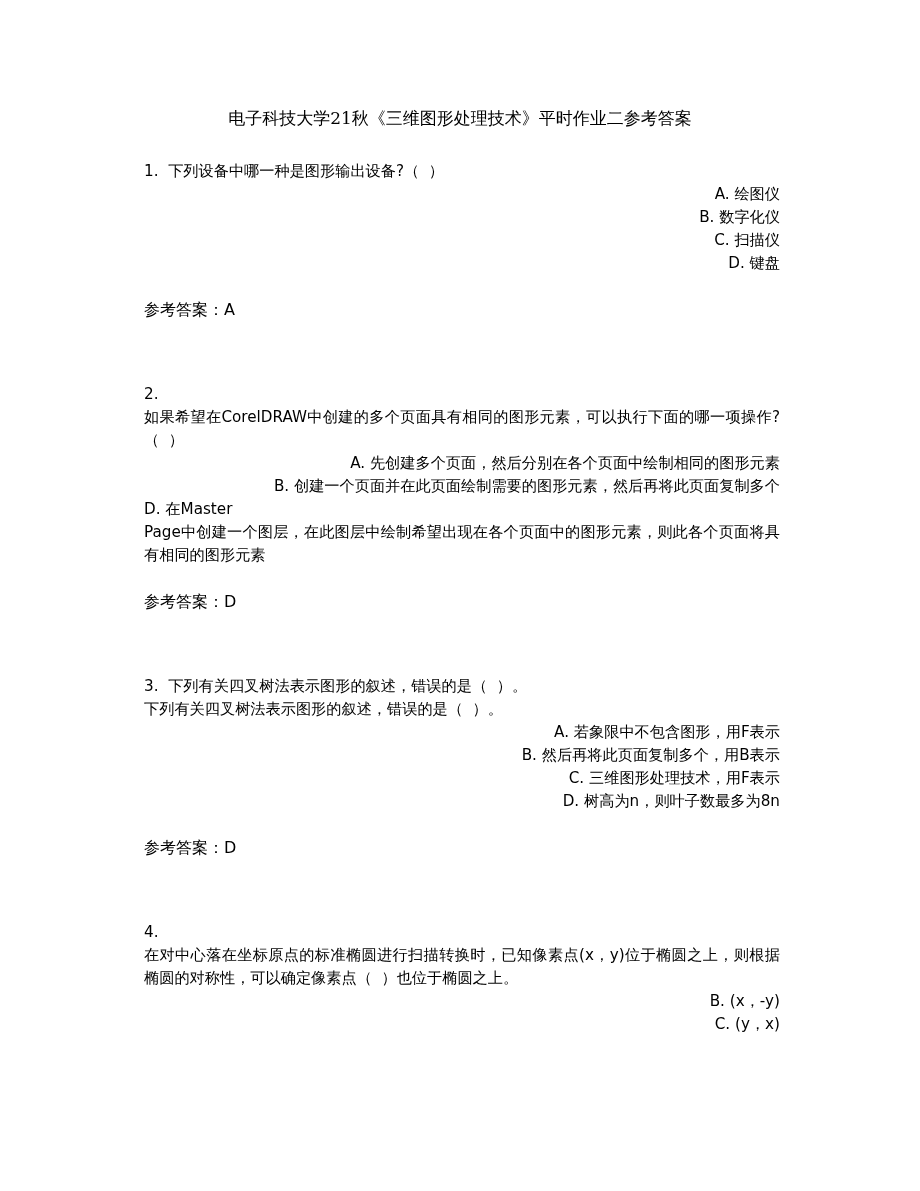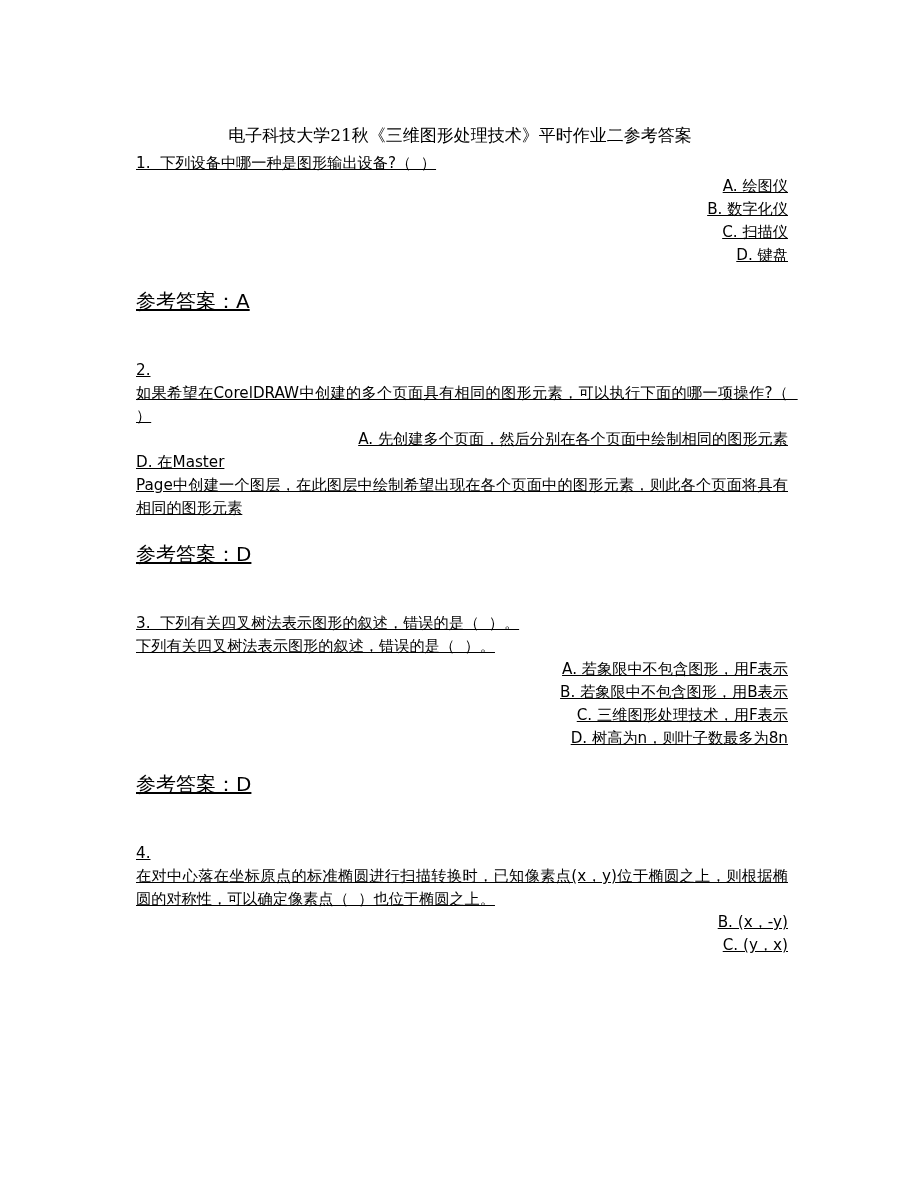--- a/index.html
+++ b/index.html
@@ -20,41 +20,40 @@
     position: absolute;
     left: 0;
     top: 0;
     width: 920px;
     height: 1191px;
     background: #ffffff;
   }
   .doc-title {
     position: absolute;
     left: 0;
-    top: 124px;
+    top: 107px;
     width: 920px;
     text-align: center;
     font-family: "DejaVu Serif", "Liberation Serif", serif;
     font-size: 17px;
     line-height: 23px;
     font-weight: normal;
     letter-spacing: 0px;
     white-space: nowrap;
     color: #000000;
   }
   .content {
     position: absolute;
     left: 136px;
     top: 152px;
     width: 652px;
   }
   .question-block {
-    margin: 0;
+    margin: 8px;
     padding: 0;
-    text-decoration: underline;
   }
   .q-line {
     font-size: 15.2px;
     line-height: 23px;
     margin: 0;
     padding: 0;
     text-align: left;
     word-break: break-all;
     white-space: pre-wrap;
   }
@@ -71,21 +70,21 @@
   .q-option {
     font-size: 15.2px;
     line-height: 23px;
     margin: 0;
     padding: 0;
     text-align: right;
     word-break: break-all;
     white-space: pre-wrap;
   }
   .answer-line {
-    font-size: 20px;
+    font-size: 16px;
     line-height: 23px;
     margin: 0;
     padding: 0;
     white-space: pre-wrap;
   }
   .gap-before-answer {
     height: 23px;
   }
   .gap-between-questions {
     height: 46px;
@@ -109,33 +108,34 @@
       <div class="gap-before-answer"></div>
       <div class="answer-line">参考答案：A</div>
     </div>
 
     <div class="gap-between-questions"></div>
 
     <div class="question-block">
       <div class="q-line">2.</div>
       <div class="q-stem">如果希望在CorelDRAW中创建的多个页面具有相同的图形元素，可以执行下面的哪一项操作?（  ）</div>
       <div class="q-option">A. 先创建多个页面，然后分别在各个页面中绘制相同的图形元素</div>
+      <div class="q-option">B. 创建一个页面并在此页面绘制需要的图形元素，然后再将此页面复制多个</div>
       <div class="q-stem">D. 在Master
 Page中创建一个图层，在此图层中绘制希望出现在各个页面中的图形元素，则此各个页面将具有相同的图形元素</div>
       <div class="gap-before-answer"></div>
       <div class="answer-line">参考答案：D</div>
     </div>
 
     <div class="gap-between-questions"></div>
 
     <div class="question-block">
       <div class="q-line">3.  下列有关四叉树法表示图形的叙述，错误的是（  ）。</div>
       <div class="q-line">下列有关四叉树法表示图形的叙述，错误的是（  ）。</div>
       <div class="q-option">A. 若象限中不包含图形，用F表示</div>
-      <div class="q-option">B. 若象限中不包含图形，用B表示</div>
+      <div class="q-option">B. 然后再将此页面复制多个，用B表示</div>
       <div class="q-option">C. 三维图形处理技术，用F表示</div>
       <div class="q-option">D. 树高为n，则叶子数最多为8n</div>
       <div class="gap-before-answer"></div>
       <div class="answer-line">参考答案：D</div>
     </div>
 
     <div class="gap-between-questions"></div>
 
     <div class="question-block">
       <div class="q-line">4.</div>

